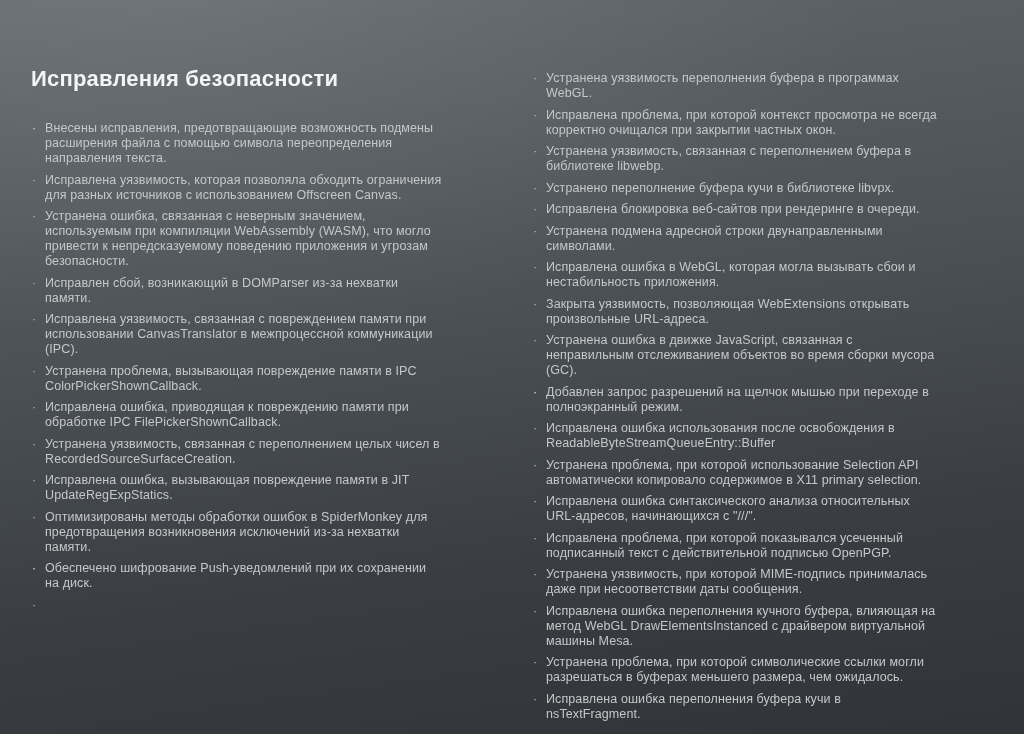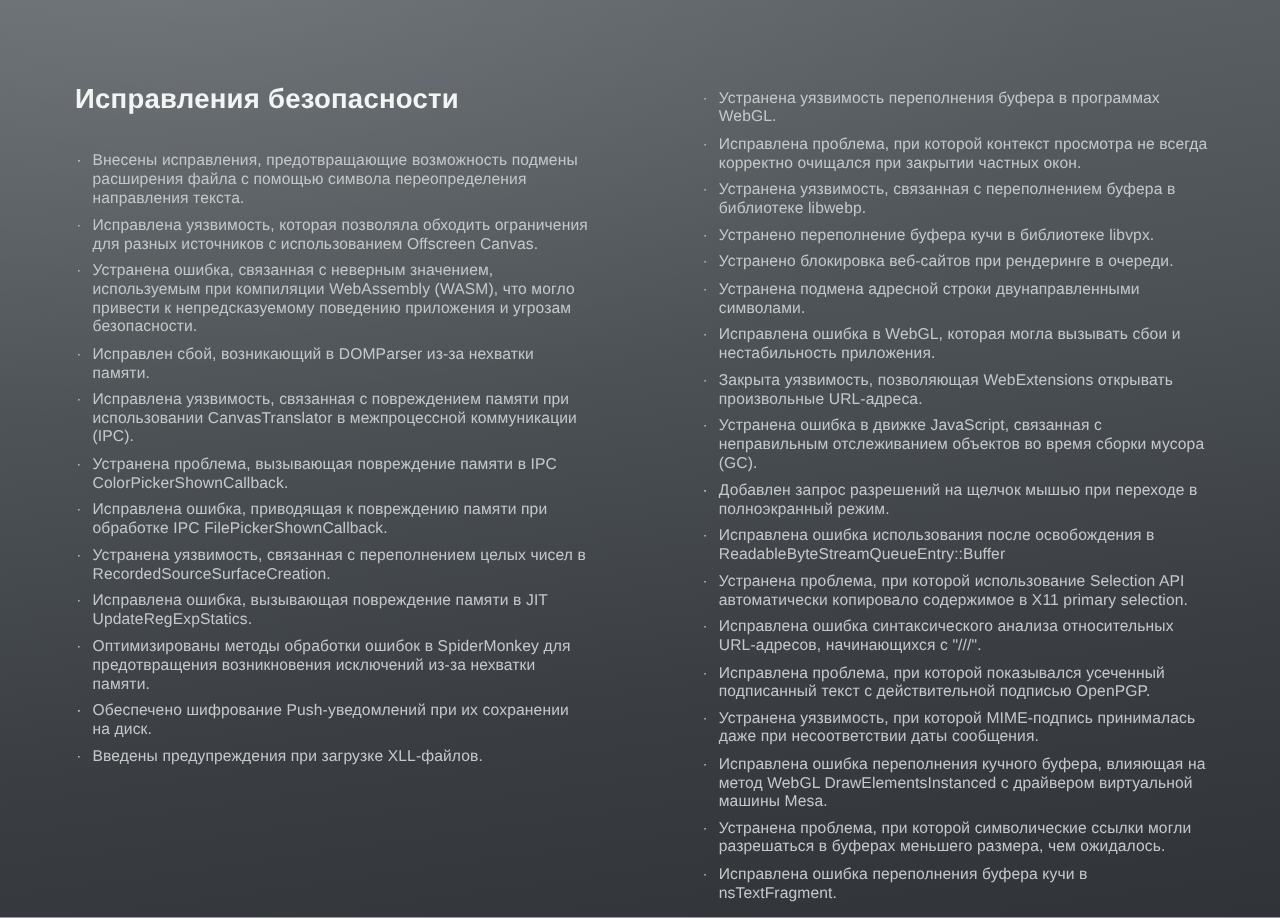--- a/index.html
+++ b/index.html
@@ -10,21 +10,21 @@
   }
   body {
     font-family: "Liberation Sans", "DejaVu Sans", sans-serif;
     background:
       radial-gradient(130% 95% at 15% -5%, rgba(255,255,255,0.10), rgba(255,255,255,0) 55%),
       linear-gradient(172deg, #61676b 0%, #4c5155 42%, #3a3e43 72%, #303438 100%);
   }
   .page {
     width: 1024px;
     height: 562px;
-    padding: 66px 58px 40px 60px;
+    padding: 66px 58px 40px 31px;
     display: flex;
     align-items: flex-start;
   }
   .col-left {
     width: 412px;
     flex: 0 0 412px;
   }
   .col-right {
     margin-left: 89px;
     width: 406px;
@@ -74,30 +74,30 @@
         <li><span class="bullet">·</span><span class="txt">Устранена ошибка, связанная с неверным значением, используемым при компиляции WebAssembly (WASM), что могло привести к непредсказуемому поведению приложения и угрозам безопасности.</span></li>
         <li><span class="bullet">·</span><span class="txt">Исправлен сбой, возникающий в DOMParser из-за нехватки памяти.</span></li>
         <li><span class="bullet">·</span><span class="txt">Исправлена уязвимость, связанная с повреждением памяти при использовании CanvasTranslator в межпроцессной коммуникации (IPC).</span></li>
         <li><span class="bullet">·</span><span class="txt">Устранена проблема, вызывающая повреждение памяти в IPC ColorPickerShownCallback.</span></li>
         <li><span class="bullet">·</span><span class="txt">Исправлена ошибка, приводящая к повреждению памяти при обработке IPC FilePickerShownCallback.</span></li>
         <li><span class="bullet">·</span><span class="txt">Устранена уязвимость, связанная с переполнением целых чисел в RecordedSourceSurfaceCreation.</span></li>
         <li><span class="bullet">·</span><span class="txt">Исправлена ошибка, вызывающая повреждение памяти в JIT UpdateRegExpStatics.</span></li>
         <li><span class="bullet">·</span><span class="txt">Оптимизированы методы обработки ошибок в SpiderMonkey для предотвращения возникновения исключений из-за нехватки памяти.</span></li>
         <li><span class="bullet">·</span></li>
         <li><span class="bullet">·</span><span class="txt">Обеспечено шифрование Push-уведомлений при их сохранении на диск.</span></li>
-        <li><span class="bullet">·</span><span class="txt">Введены предупреждения при загрузке XLL-файлов.</span></li>
+        <li><span class="bullet">·</span></li>
       </ul>
   </div>
   <div class="col-right">
     <ul class="fixes-list">
         <li><span class="bullet">·</span><span class="txt">Устранена уязвимость переполнения буфера в программах WebGL.</span></li>
         <li><span class="bullet">·</span><span class="txt">Исправлена проблема, при которой контекст просмотра не всегда корректно очищался при закрытии частных окон.</span></li>
         <li><span class="bullet">·</span><span class="txt">Устранена уязвимость, связанная с переполнением буфера в библиотеке libwebp.</span></li>
         <li><span class="bullet">·</span><span class="txt">Устранено переполнение буфера кучи в библиотеке libvpx.</span></li>
-        <li><span class="bullet">·</span><span class="txt">Устранено блокировка веб-сайтов при рендеринге в очереди.</span></li>
+        <li><span class="bullet">·</span><span class="txt">Исправлена блокировка веб-сайтов при рендеринге в очереди.</span></li>
         <li><span class="bullet">·</span><span class="txt">Устранена подмена адресной строки двунаправленными символами.</span></li>
         <li><span class="bullet">·</span><span class="txt">Исправлена ошибка в WebGL, которая могла вызывать сбои и нестабильность приложения.</span></li>
         <li><span class="bullet">·</span><span class="txt">Закрыта уязвимость, позволяющая WebExtensions открывать произвольные URL-адреса.</span></li>
         <li><span class="bullet">·</span><span class="txt">Устранена ошибка в движке JavaScript, связанная с неправильным отслеживанием объектов во время сборки мусора (GC).</span></li>
         <li><span class="bullet">·</span></li>
         <li><span class="bullet">·</span><span class="txt">Добавлен запрос разрешений на щелчок мышью при переходе в полноэкранный режим.</span></li>
         <li><span class="bullet">·</span><span class="txt">Исправлена ошибка использования после освобождения в ReadableByteStreamQueueEntry::Buffer</span></li>
         <li><span class="bullet">·</span><span class="txt">Устранена проблема, при которой использование Selection API автоматически копировало содержимое в X11 primary selection.</span></li>
         <li><span class="bullet">·</span><span class="txt">Исправлена ошибка синтаксического анализа относительных URL-адресов, начинающихся с "///".</span></li>
         <li><span class="bullet">·</span><span class="txt">Исправлена проблема, при которой показывался усеченный подписанный текст с действительной подписью OpenPGP.</span></li>

